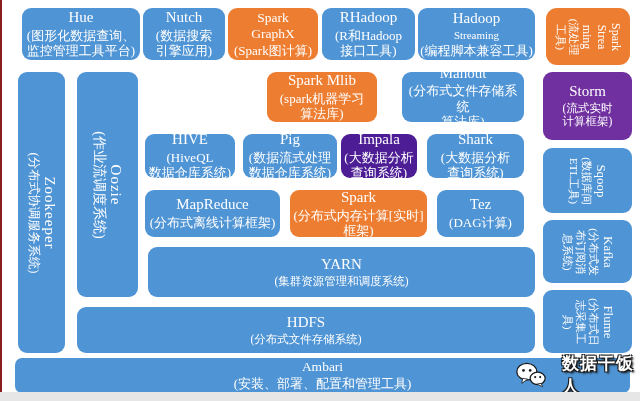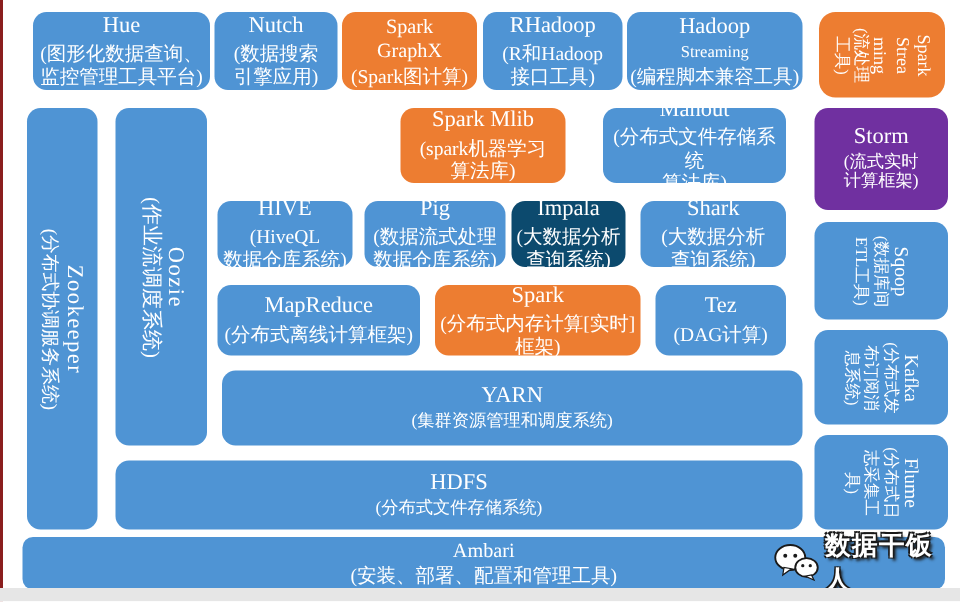--- a/index.html
+++ b/index.html
@@ -6,33 +6,33 @@
   .canvas{position:relative;width:640px;height:401px;background:#ffffff;overflow:hidden;
           font-family:Liberation Serif, serif;}
   .edge-line{position:absolute;left:0;top:0;width:2px;height:401px;background:#8a1e1e;}
   .bottom-strip{position:absolute;left:0;top:392px;width:640px;height:9px;background:#e6e6e6;}
   .node{position:absolute;border-radius:9px;color:#fff;text-align:center;
         display:flex;flex-direction:column;justify-content:center;align-items:center;
         box-sizing:border-box;padding:2px 2px;line-height:1.18;}
   .blue{background:#4f94d4;}
   .orange{background:#ed7d31;}
   .purple{background:#7030a0;}
-  .green{background:#0c4a6e;}
+  .green{background:#4c1d95;}
   .t{font-size:15px;white-space:pre-line;}
   .t2{font-size:11px;white-space:pre-line;margin-top:1px;}
   .s{font-size:13px;white-space:pre-line;margin-top:1px;}
   .vbox{display:block;}
   .vrot{position:absolute;top:50%;left:50%;transform:translate(-50%,-50%) rotate(90deg);
         text-align:center;line-height:1.2;}
   .vrot .t{font-size:13px;}
   .vrot .s{font-size:11px;margin-top:0;}
   .vrot.big .t{font-size:15px;letter-spacing:1px;}
   .vrot.big .s{font-size:12.5px;}
   .watermark{position:absolute;left:516px;top:360px;width:122px;height:30px;
-             display:flex;align-items:center;gap:4px;}
+             display:flex;align-items:center;gap:16px;}
   .wm-text{font-size:17px;font-weight:bold;color:#fff;letter-spacing:1px;
            text-shadow:-1px -1px 0 #1a1a1a,1px -1px 0 #1a1a1a,-1px 1px 0 #1a1a1a,
                        1px 1px 0 #1a1a1a,2px 2px 2px #1a1a1a;}
   .wm-icon{width:30px;height:26px;flex:0 0 auto;}
 </style>
 </head>
 <body>
 
 <div class="canvas">
 

